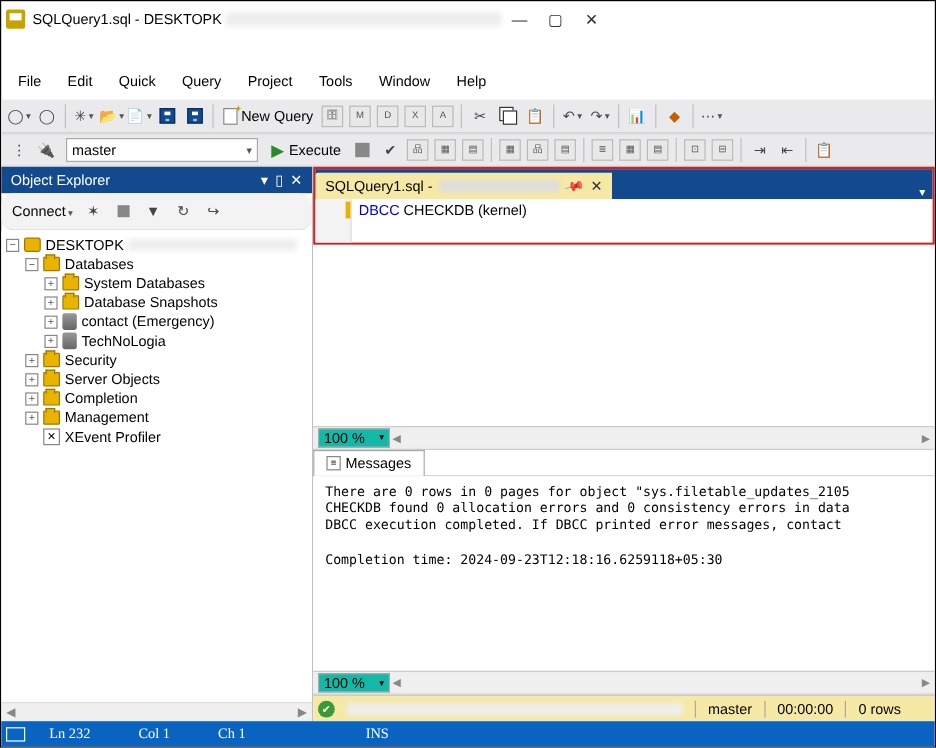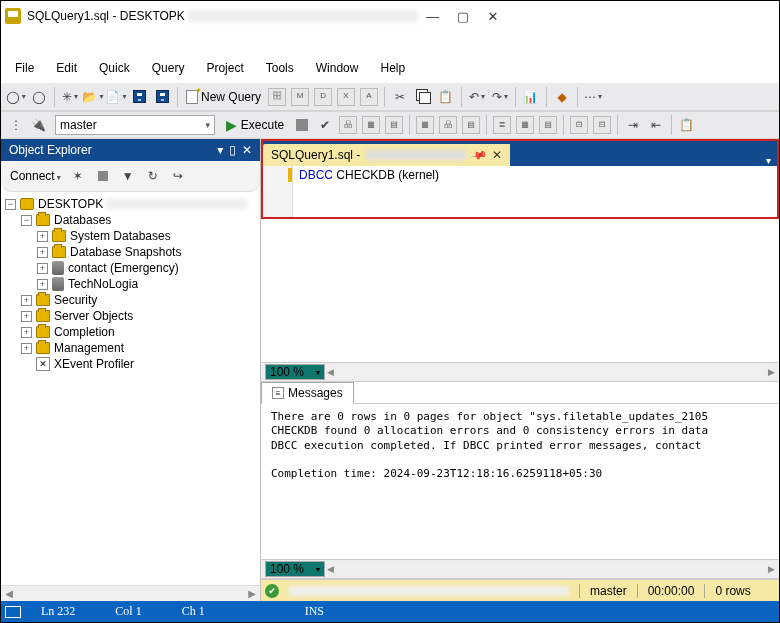--- a/index.html
+++ b/index.html
@@ -67,29 +67,29 @@
   
   
   .editcol { flex: 1; display: flex; flex-direction: column; min-width: 0; }
   .tabrow { display: flex; background: #134a8e; height: 25px; align-items: end; padding: 0 0 0 0; }
   .tabrow .menu-end { margin-left:auto; color:#fff; padding:0 6px; font-size:10px;}
   .filetab { background: #f6e9a6; padding: 4px 8px; display: flex; align-items: center; gap: 6px; border-top-left-radius: 2px; height: 22px;}
   .filetab-blur { display:inline-block; width:100px; height:10px; background:#ddd; filter:blur(2px); }
   .filetab .pin { color:#333; font-size:11px; transform:rotate(30deg); }
   .filetab .x { color:#333; font-size:12px; }
   .highlightbox { border: 2px solid #c22; margin: 0; display: flex; flex-direction: column; }
-  .code-area { background: #fff; height: 51px; display: flex; }
+  .code-area { background: #fff; height: 36px; display: flex; }
   .gutter { width: 30px; background: #f3f3f3; border-right: 1px solid #ddd; }
   .gutter-mark { width:4px; height:14px; background:#e8b400; margin:2px 0 0 auto;}
   .codetext { padding: 2px 6px; font-family: Consolas,monospace; font-size: 12px; }
   .kw { color: #0000d0; }
   .whitegap { flex: 1; background: #fff; }
   
   .zoombar { background: #eee; border-top: 1px solid #ccc; border-bottom:1px solid #ccc; padding: 1px 4px; display: flex; align-items: center; gap:2px; }
-  .zoomsel { width: 60px; height: 16px; border: 1px solid #aaa; background:#0f766e; display:flex; align-items:center; padding:0 4px; font-size:11px;}
+  .zoomsel { width: 60px; height: 16px; border: 1px solid #aaa; background:#14b8a6; display:flex; align-items:center; padding:0 4px; font-size:11px;}
   .zoomsel::after { content:"▾"; margin-left:auto; font-size:8px; }
   .hsb2 { height: 12px; flex:1; background:#f0f0f0; }
   
   .msgtab { display: flex; border-bottom: 1px solid #ccc; background:#fff;}
   .msgtab-inner { padding: 3px 10px; border: 1px solid #aaa; border-bottom: 1px solid #fff; margin-bottom:-1px; display:flex; gap:4px; align-items:center;}
   .msgicon { width:12px; height:12px; border:1px solid #888; font-size:8px; display:flex;align-items:center;justify-content:center;}
   .messages { background: #fff; padding: 6px 10px; font-family: Consolas,monospace; font-size: 11px; overflow: auto; flex: 1; white-space: pre; line-height: 1.3;}
   
   .resultstatus { height: 22px; background: #f6e9a6; display: flex; align-items: center; padding: 0 4px; gap: 10px; font-size:11px; border-top:1px solid #ccc;}
   .okcircle { width: 14px; height: 14px; border-radius: 50%; background: #3a9a3a; color: #fff; display: flex; align-items: center; justify-content: center; font-size: 9px; }

